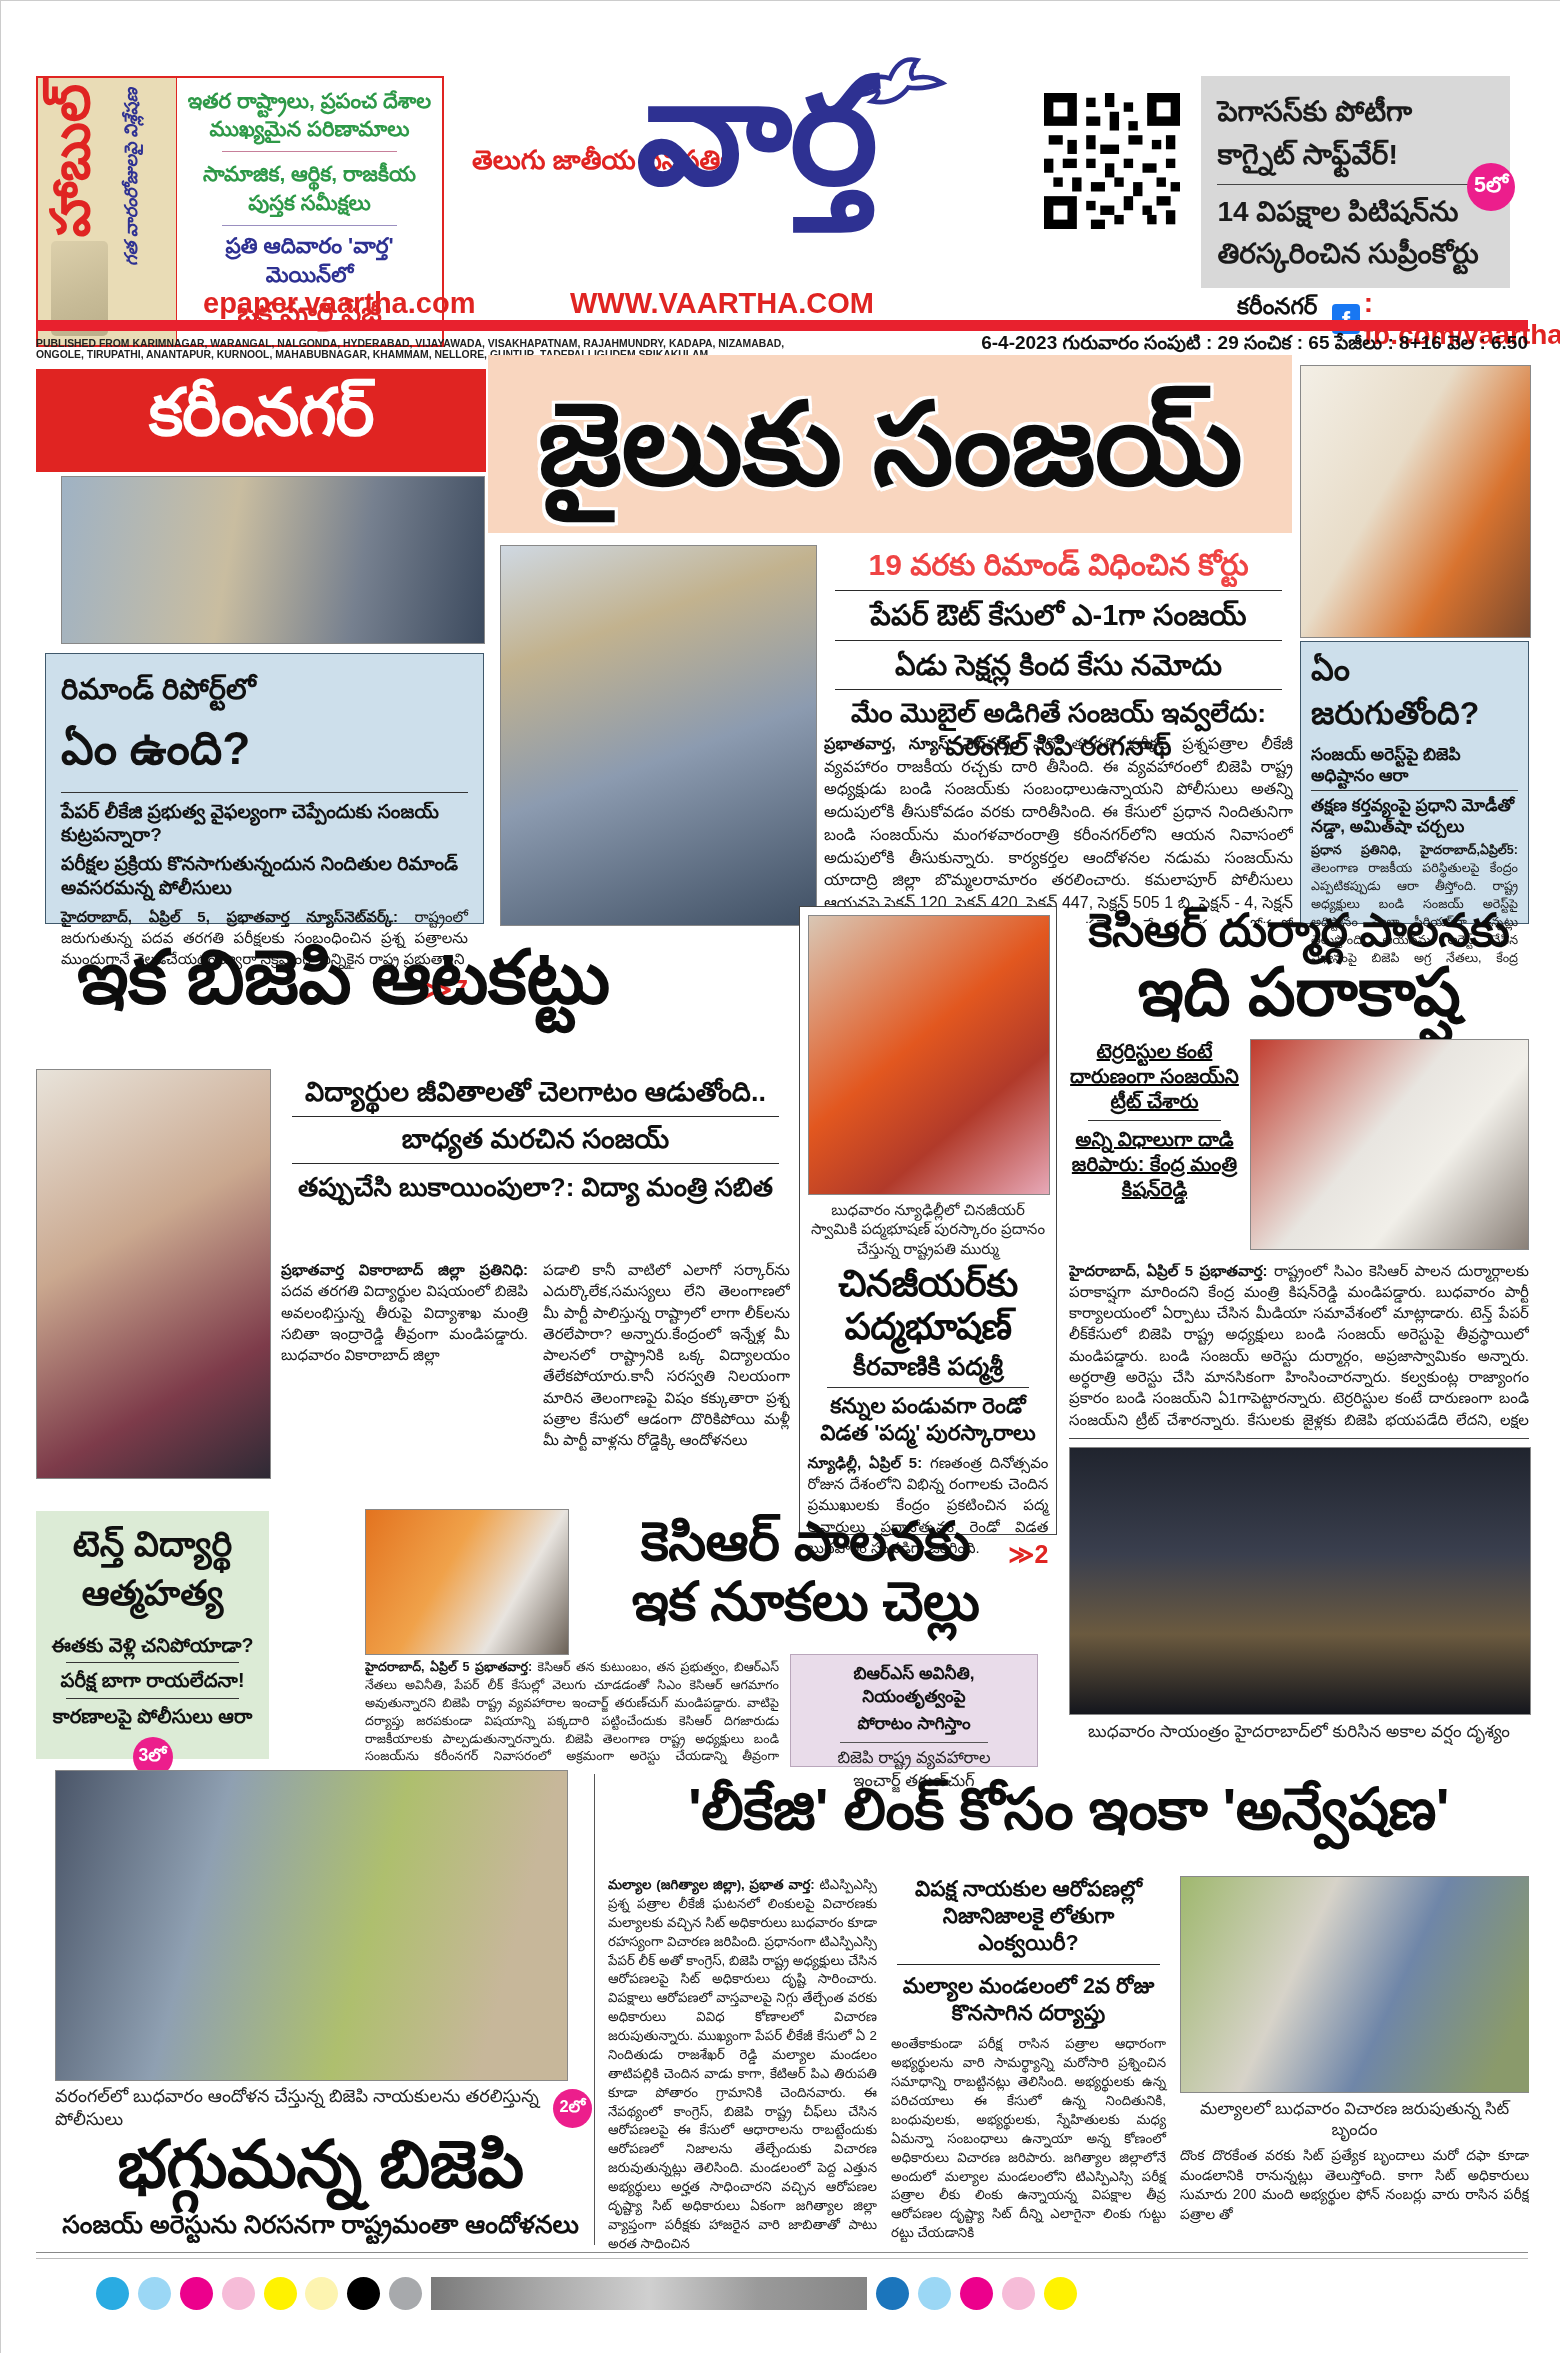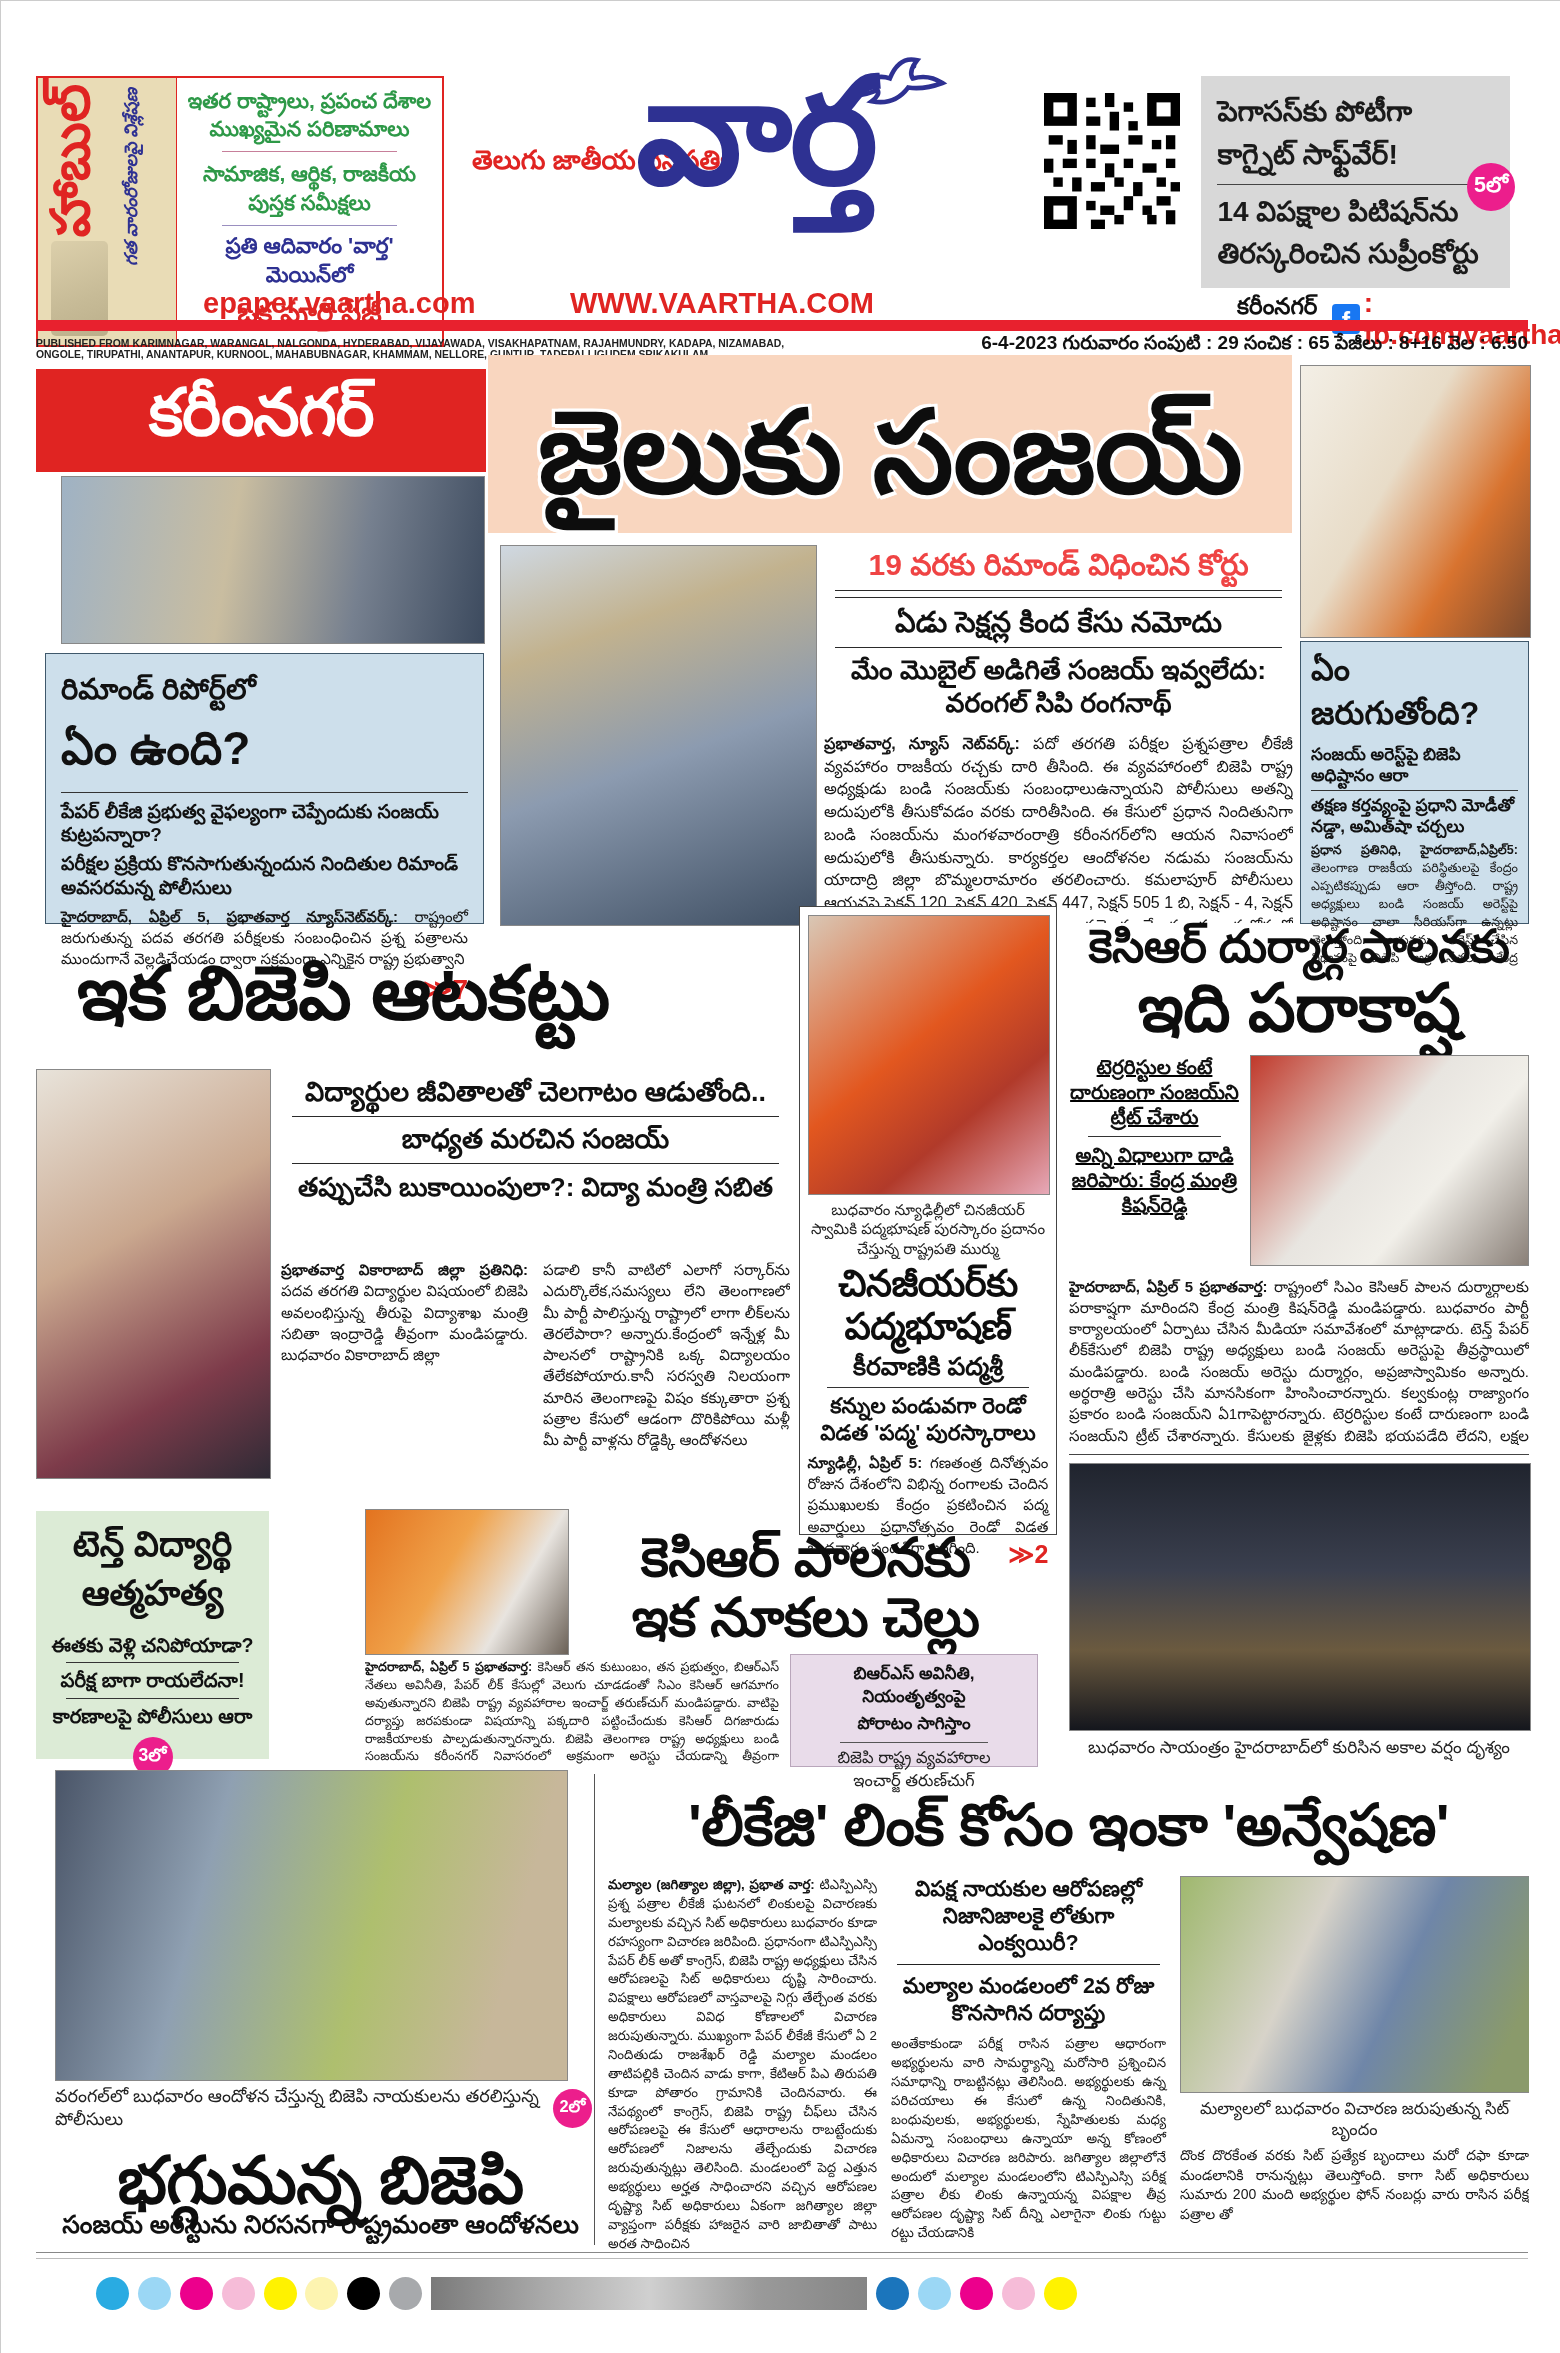--- a/index.html
+++ b/index.html
@@ -1,20 +1,20 @@
 <!DOCTYPE html>
 <html style="font-size:10px"><head>
 <meta charset="utf-8">
 <style>
   html,body{margin:0;padding:0;background:#e9e9e9;font-family:"Liberation Sans",sans-serif;}
   #canvas{position:relative;width:1561px;height:2354px;background:#ffffff;margin:0 auto;overflow:hidden;border:0.6px solid #cccccc;}
   .abs{position:absolute;}
   .photo{background-size:cover;border:0.6px solid #888;}
   .rule{border:none;border-top:1.9px solid #2a2a2a;margin:6.3px 11.4px;}
-  .headline{font-weight:bold;color:#0d0d0d;line-height:1.05;text-align:center;letter-spacing:-0.6px;margin-top:16px;}
+  .headline{font-weight:bold;color:#0d0d0d;line-height:1.05;text-align:center;letter-spacing:-0.6px;}
   .outline{text-shadow:3.2px 3.2px 0 #fff,-3.2px 3.2px 0 #fff,3.2px -3.2px 0 #fff,-3.2px -3.2px 0 #fff,0 4.4px 0 #fff;}
   .subhead{font-weight:bold;color:#111;text-align:center;line-height:1.25;}
   .red-text{color:#ef4444;}
   .body-text{color:#151515;text-align:justify;line-height:1.42;}
   .lead-in{font-weight:bold;}
   .page-ref{color:#e02422;font-weight:bold;white-space:nowrap;}
   .pink-circle{background:#ec1e8c;color:#fff;border-radius:50%;display:flex;align-items:center;justify-content:center;font-weight:bold;}
   .blue-box{background:#cddfeb;border:1.9px solid #3f586b;box-sizing:border-box;}
   .green-box{background:#dcebd6;box-sizing:border-box;}
   .pink-box{background:#e9dcea;box-sizing:border-box;border:0.6px solid #b9a6bb;}
@@ -133,20 +133,21 @@
     <span class="headline outline" style="font-size:115px;">జైలుకు సంజయ్</span>
   </div>
 
   <div class="photo abs" style="left:60px;top:475px;width:422px;height:166px;background:linear-gradient(100deg,#9fb2c4,#c9bda0 40%,#76808f 70%,#3c4a5e);"></div>
 
   <div class="photo abs" style="left:499px;top:544px;width:315px;height:379px;background:linear-gradient(160deg,#cfd8e2 0%,#c2b28e 25%,#8c9bb0 55%,#3f4f63 100%);"></div>
 
   <div class="abs" style="left:823px;top:545px;width:469px;">
     <div class="subhead red-text" style="font-size:30px;">19 వరకు రిమాండ్ విధించిన కోర్టు</div>
     <hr class="rule">
+    <div class="subhead" style="font-size:29px;">పేపర్ ఔట్ కేసులో ఎ-1గా సంజయ్</div>
     <hr class="rule">
     <div class="subhead" style="font-size:29px;">ఏడు సెక్షన్ల కింద కేసు నమోదు</div>
     <hr class="rule">
     <div class="subhead" style="font-size:26.6px;">మేం మొబైల్ అడిగితే సంజయ్ ఇవ్వలేదు: వరంగల్ సిపి రంగనాథ్</div>
   </div>
 
   <div class="abs body-text" style="left:823px;top:732px;width:469px;height:190px;font-size:16px;overflow:hidden;">
     <span class="lead-in">ప్రభాతవార్త, న్యూస్ నెట్‌వర్క్:</span>
     <span>పదో తరగతి పరీక్షల ప్రశ్నపత్రాల లీకేజీ వ్యవహారం రాజకీయ రచ్చకు దారి తీసింది. ఈ వ్యవహారంలో బిజెపి రాష్ట్ర అధ్యక్షుడు బండి సంజయ్‌కు సంబంధాలుఉన్నాయని పోలీసులు అతన్ని అదుపులోకి తీసుకోవడం వరకు దారితీసింది. ఈ కేసులో ప్రధాన నిందితునిగా బండి సంజయ్‌ను మంగళవారంరాత్రి కరీంనగర్‌లోని ఆయన నివాసంలో అదుపులోకి తీసుకున్నారు. కార్యకర్తల ఆందోళనల నడుమ సంజయ్‌ను యాదాద్రి జిల్లా బొమ్మలరామారం తరలించారు. కమలాపూర్ పోలీసులు ఆయనపై సెక్షన్ 120, సెక్షన్ 420, సెక్షన్ 447, సెక్షన్ 505 1 బి, సెక్షన్ - 4, సెక్షన్ 6, ఐటీ యాక్ట్ 66 డి సెక్షన్ల కింద కేసులు నమోదు చేశారు. తర్వాత కోర్టులో హాజరు పర్చడానికి రూపొందించిన రిమాండ్ రిపోర్టులో సెక్షన్ 120నికూడా నమోదు చేసినట్లు పోలీసులు తెలిపారు. కరీంనగర్</span>
     

